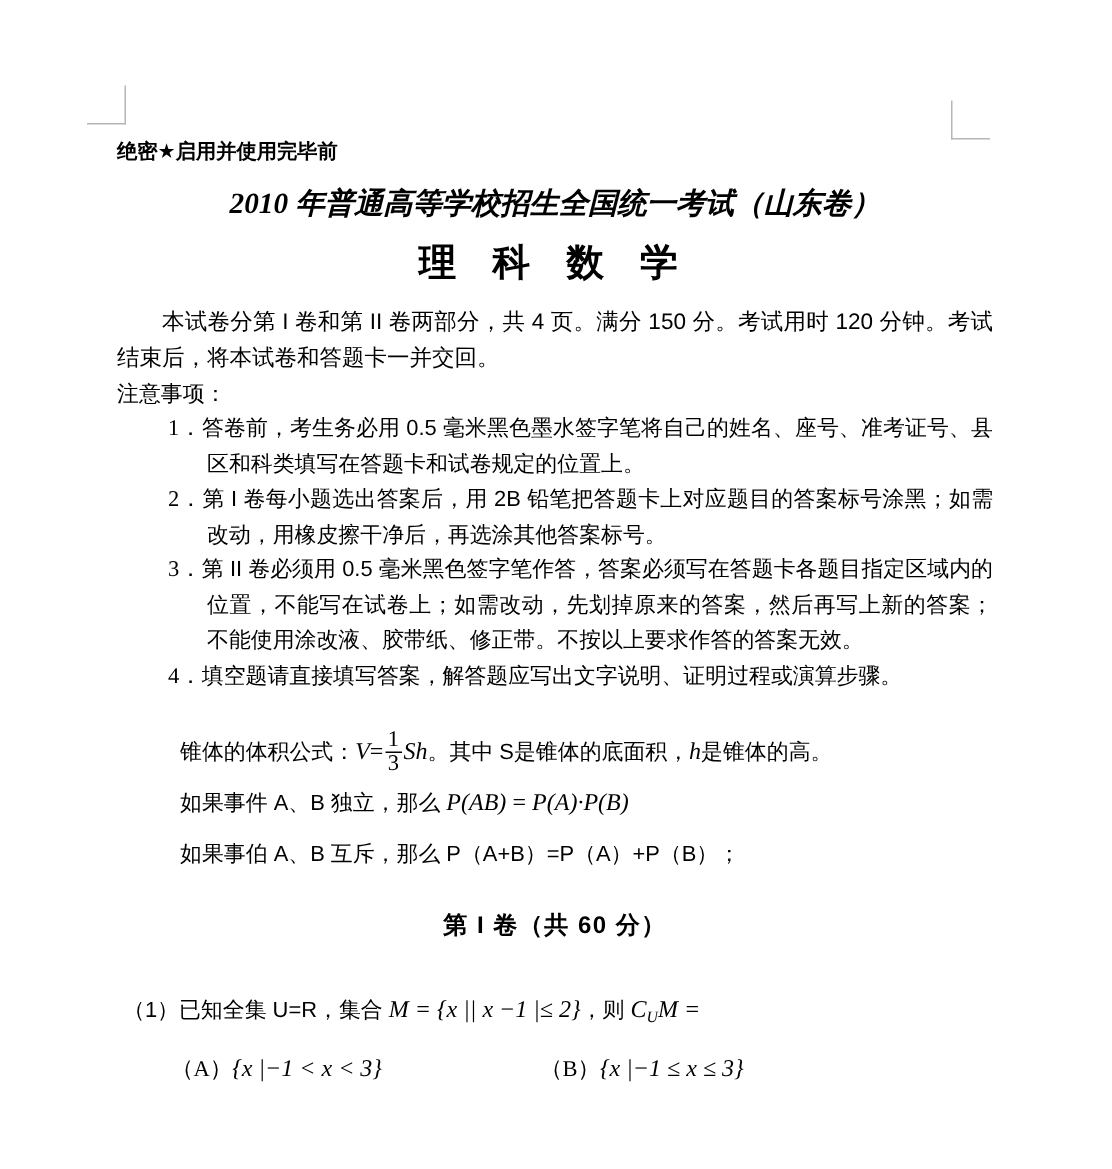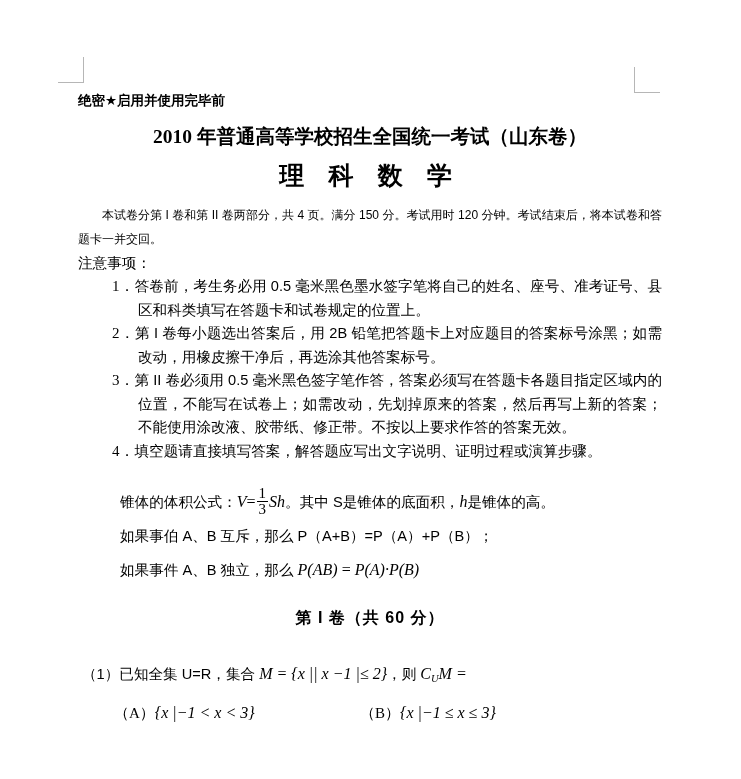--- a/index.html
+++ b/index.html
@@ -62,33 +62,34 @@
     white-space: nowrap;
   }
 
   .doc-title {
     font-family: "Liberation Serif", "DejaVu Serif", serif;
     font-size: 19.5px;
     font-weight: bold;
     text-align: center;
     line-height: 28px;
     margin: 0 0 8px 0;
+    font-style: italic;
   }
   .subject-title {
     font-family: "Liberation Serif", "DejaVu Serif", serif;
     font-size: 25px;
     font-weight: bold;
     text-align: center;
     letter-spacing: 9px;
     line-height: 34px;
     margin: 0 0 10px 0;
   }
 
   .para {
-    font-size: 12px;
+    font-size: 15px;
     line-height: 24px;
     text-align: justify;
     margin: 0;
   }
   .para.indent { text-indent: 2em; }
 
   .notice-label {
     font-size: 14.6px;
     line-height: 24px;
     margin: 0;
@@ -231,23 +232,23 @@
       <li><span class="up">2．</span><span>第 I 卷每小题选出答案后，用 2B 铅笔把答题卡上对应题目的答案标号涂黑；如需改动，用橡皮擦干净后，再选涂其他答案标号。</span></li>
       <li><span class="up">3．</span><span>第 II 卷必须用 0.5 毫米黑色签字笔作答，答案必须写在答题卡各题目指定区域内的位置，不能写在试卷上；如需改动，先划掉原来的答案，然后再写上新的答案；不能使用涂改液、胶带纸、修正带。不按以上要求作答的答案无效。</span></li>
       <li><span class="up">4．</span><span>填空题请直接填写答案，解答题应写出文字说明、证明过程或演算步骤。</span></li>
     </ul>
 
     <div class="gap-lg"></div>
 
 
     <p class="formula-row"><span>锥体的体积公式：</span><span class="mi">V</span><span class="mo">=</span><span class="frac"><span class="num">1</span><span class="den">3</span></span><span class="mi">Sh</span><span>。其中 S</span><span>是锥体的底面积，</span><span class="mi">h</span><span>是锥体的高。</span></p>
 
+    <p class="formula-row"><span>如果事件 A、B 独立，那么 </span><span class="mi">P(AB)</span> <span class="mo">=</span> <span class="mi">P(A)·P(B)</span></p>
+
     <p class="formula-row">如果事伯 A、B 互斥，那么 P（A+B）=P（A）+P（B）；</p>
-
-    <p class="formula-row"><span>如果事件 A、B 独立，那么 </span><span class="mi">P(AB)</span> <span class="mo">=</span> <span class="mi">P(A)·P(B)</span></p>
 
     <div class="gap-md"></div>
 
     <h3 class="part-title">第 I 卷（共 60 分）</h3>
 
     <div class="gap-md"></div>
 
 
     <div class="gap-sm"></div>
 

